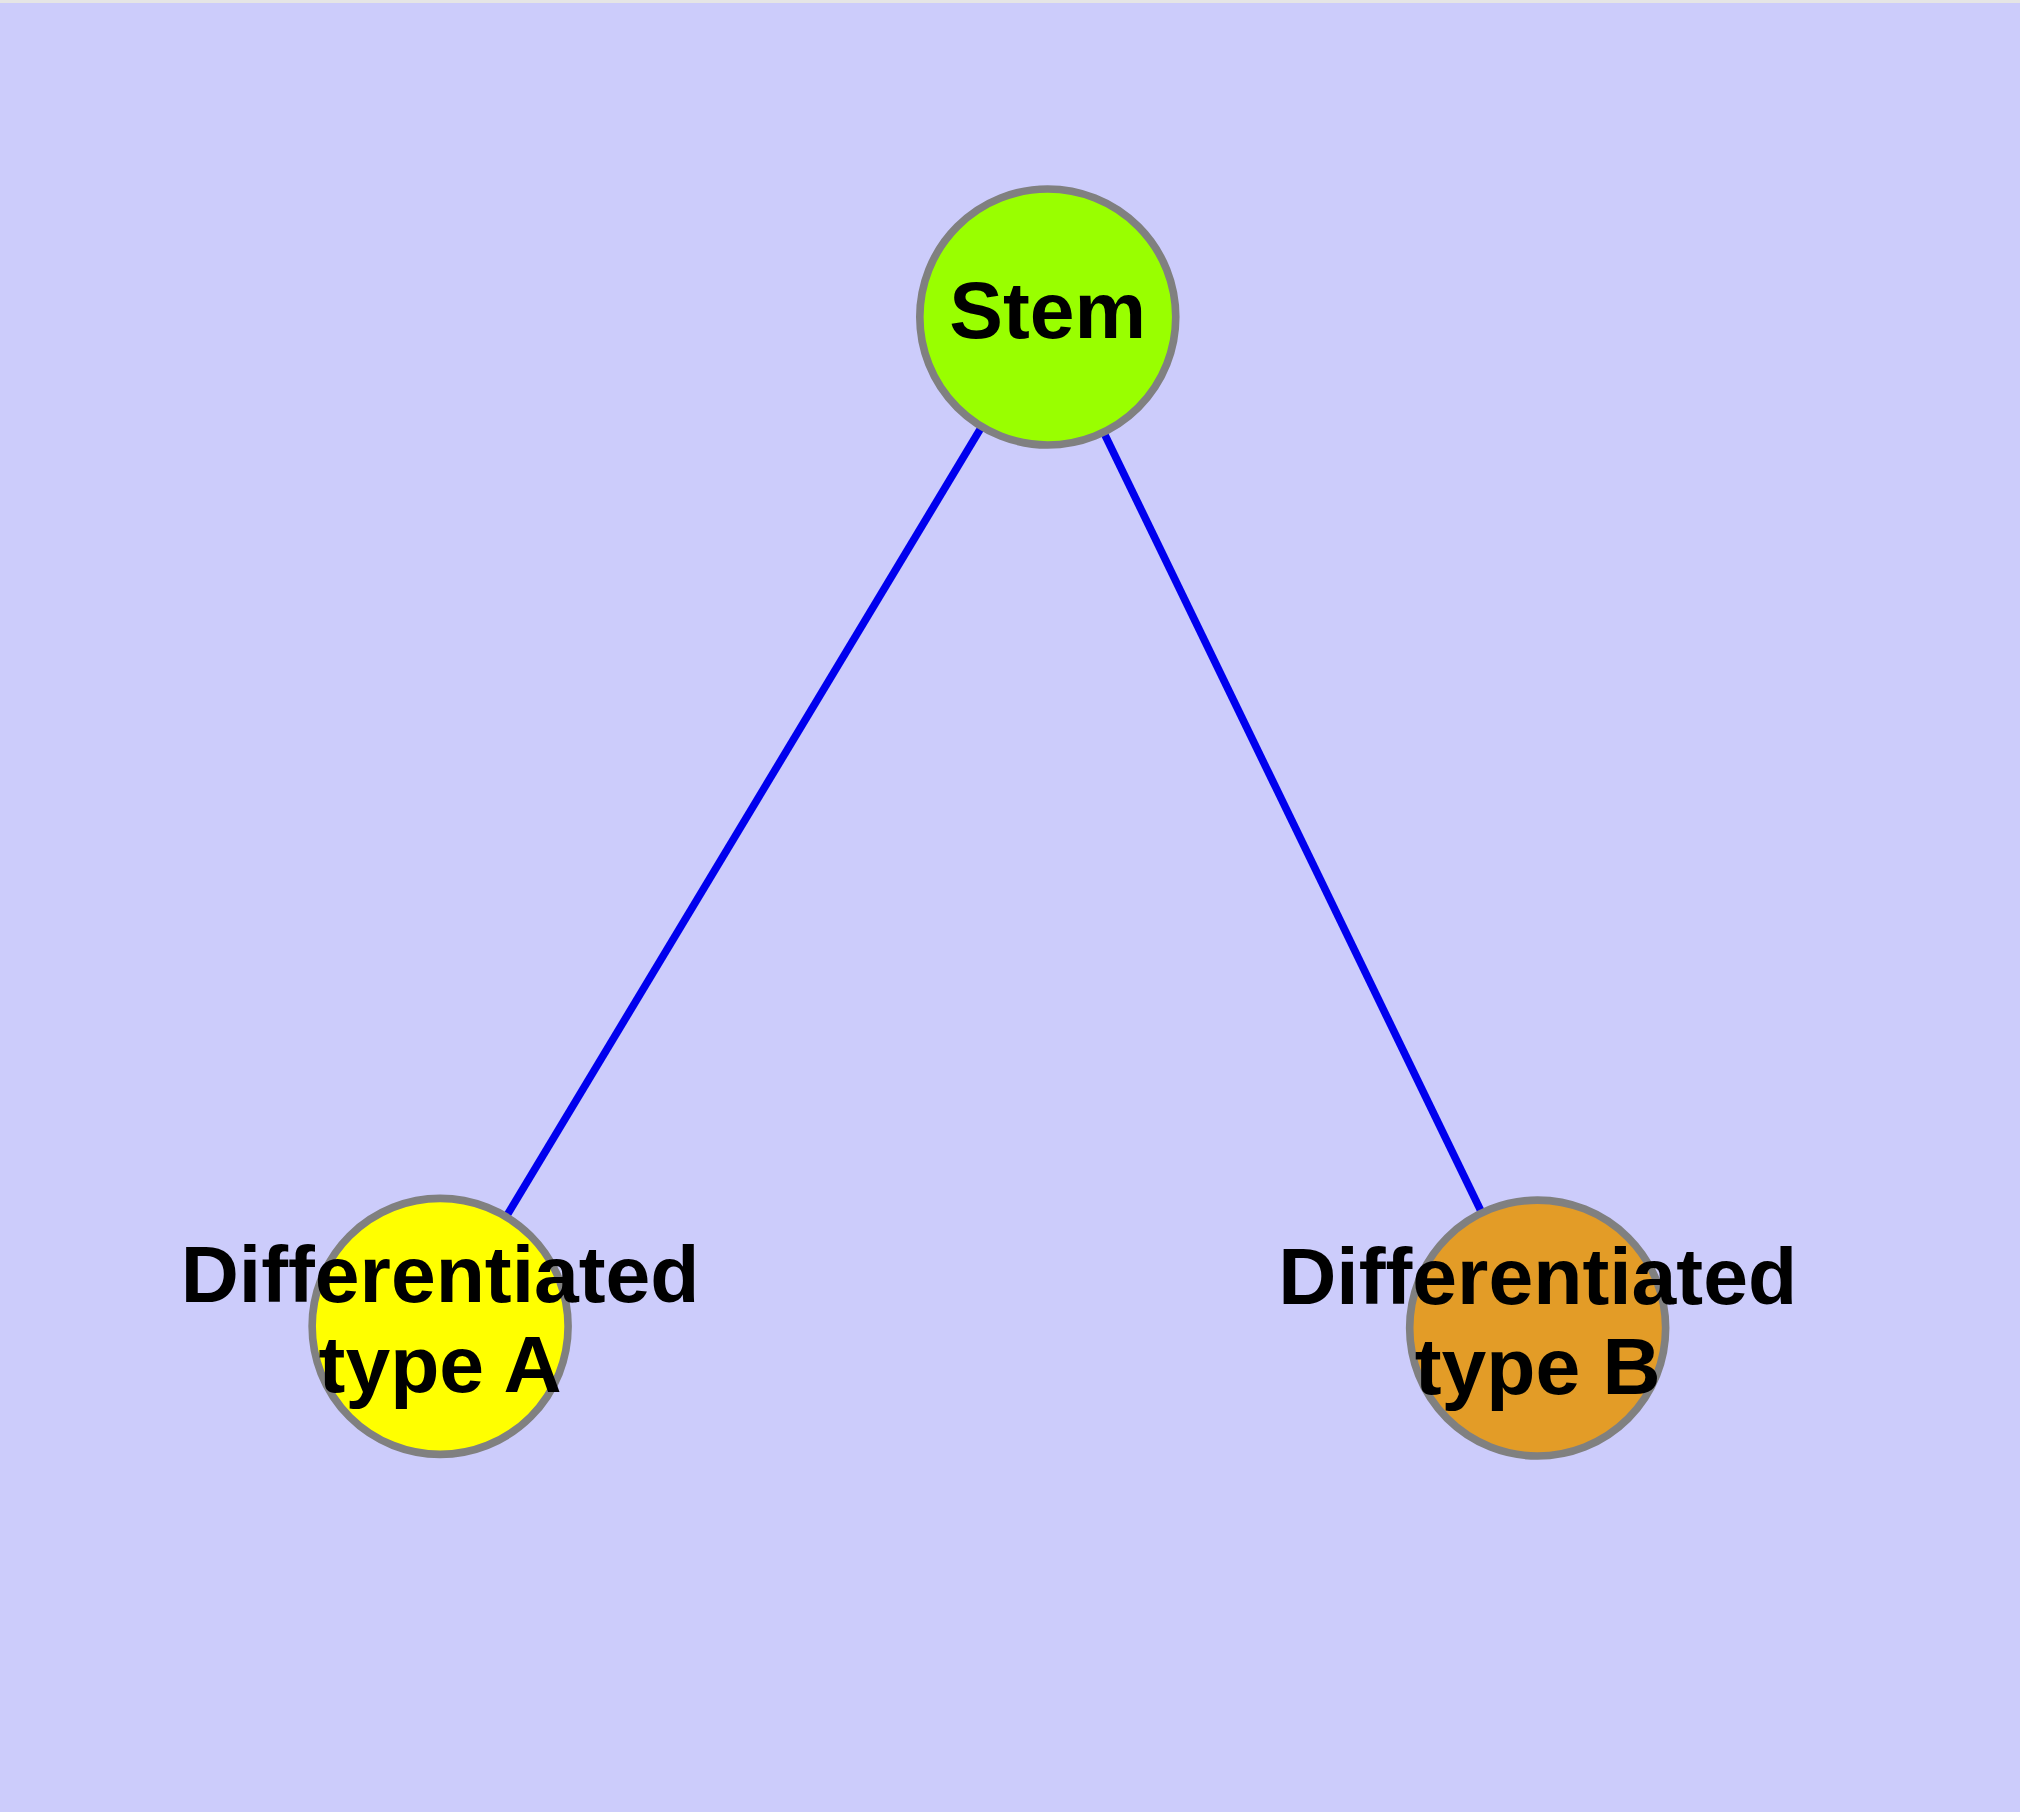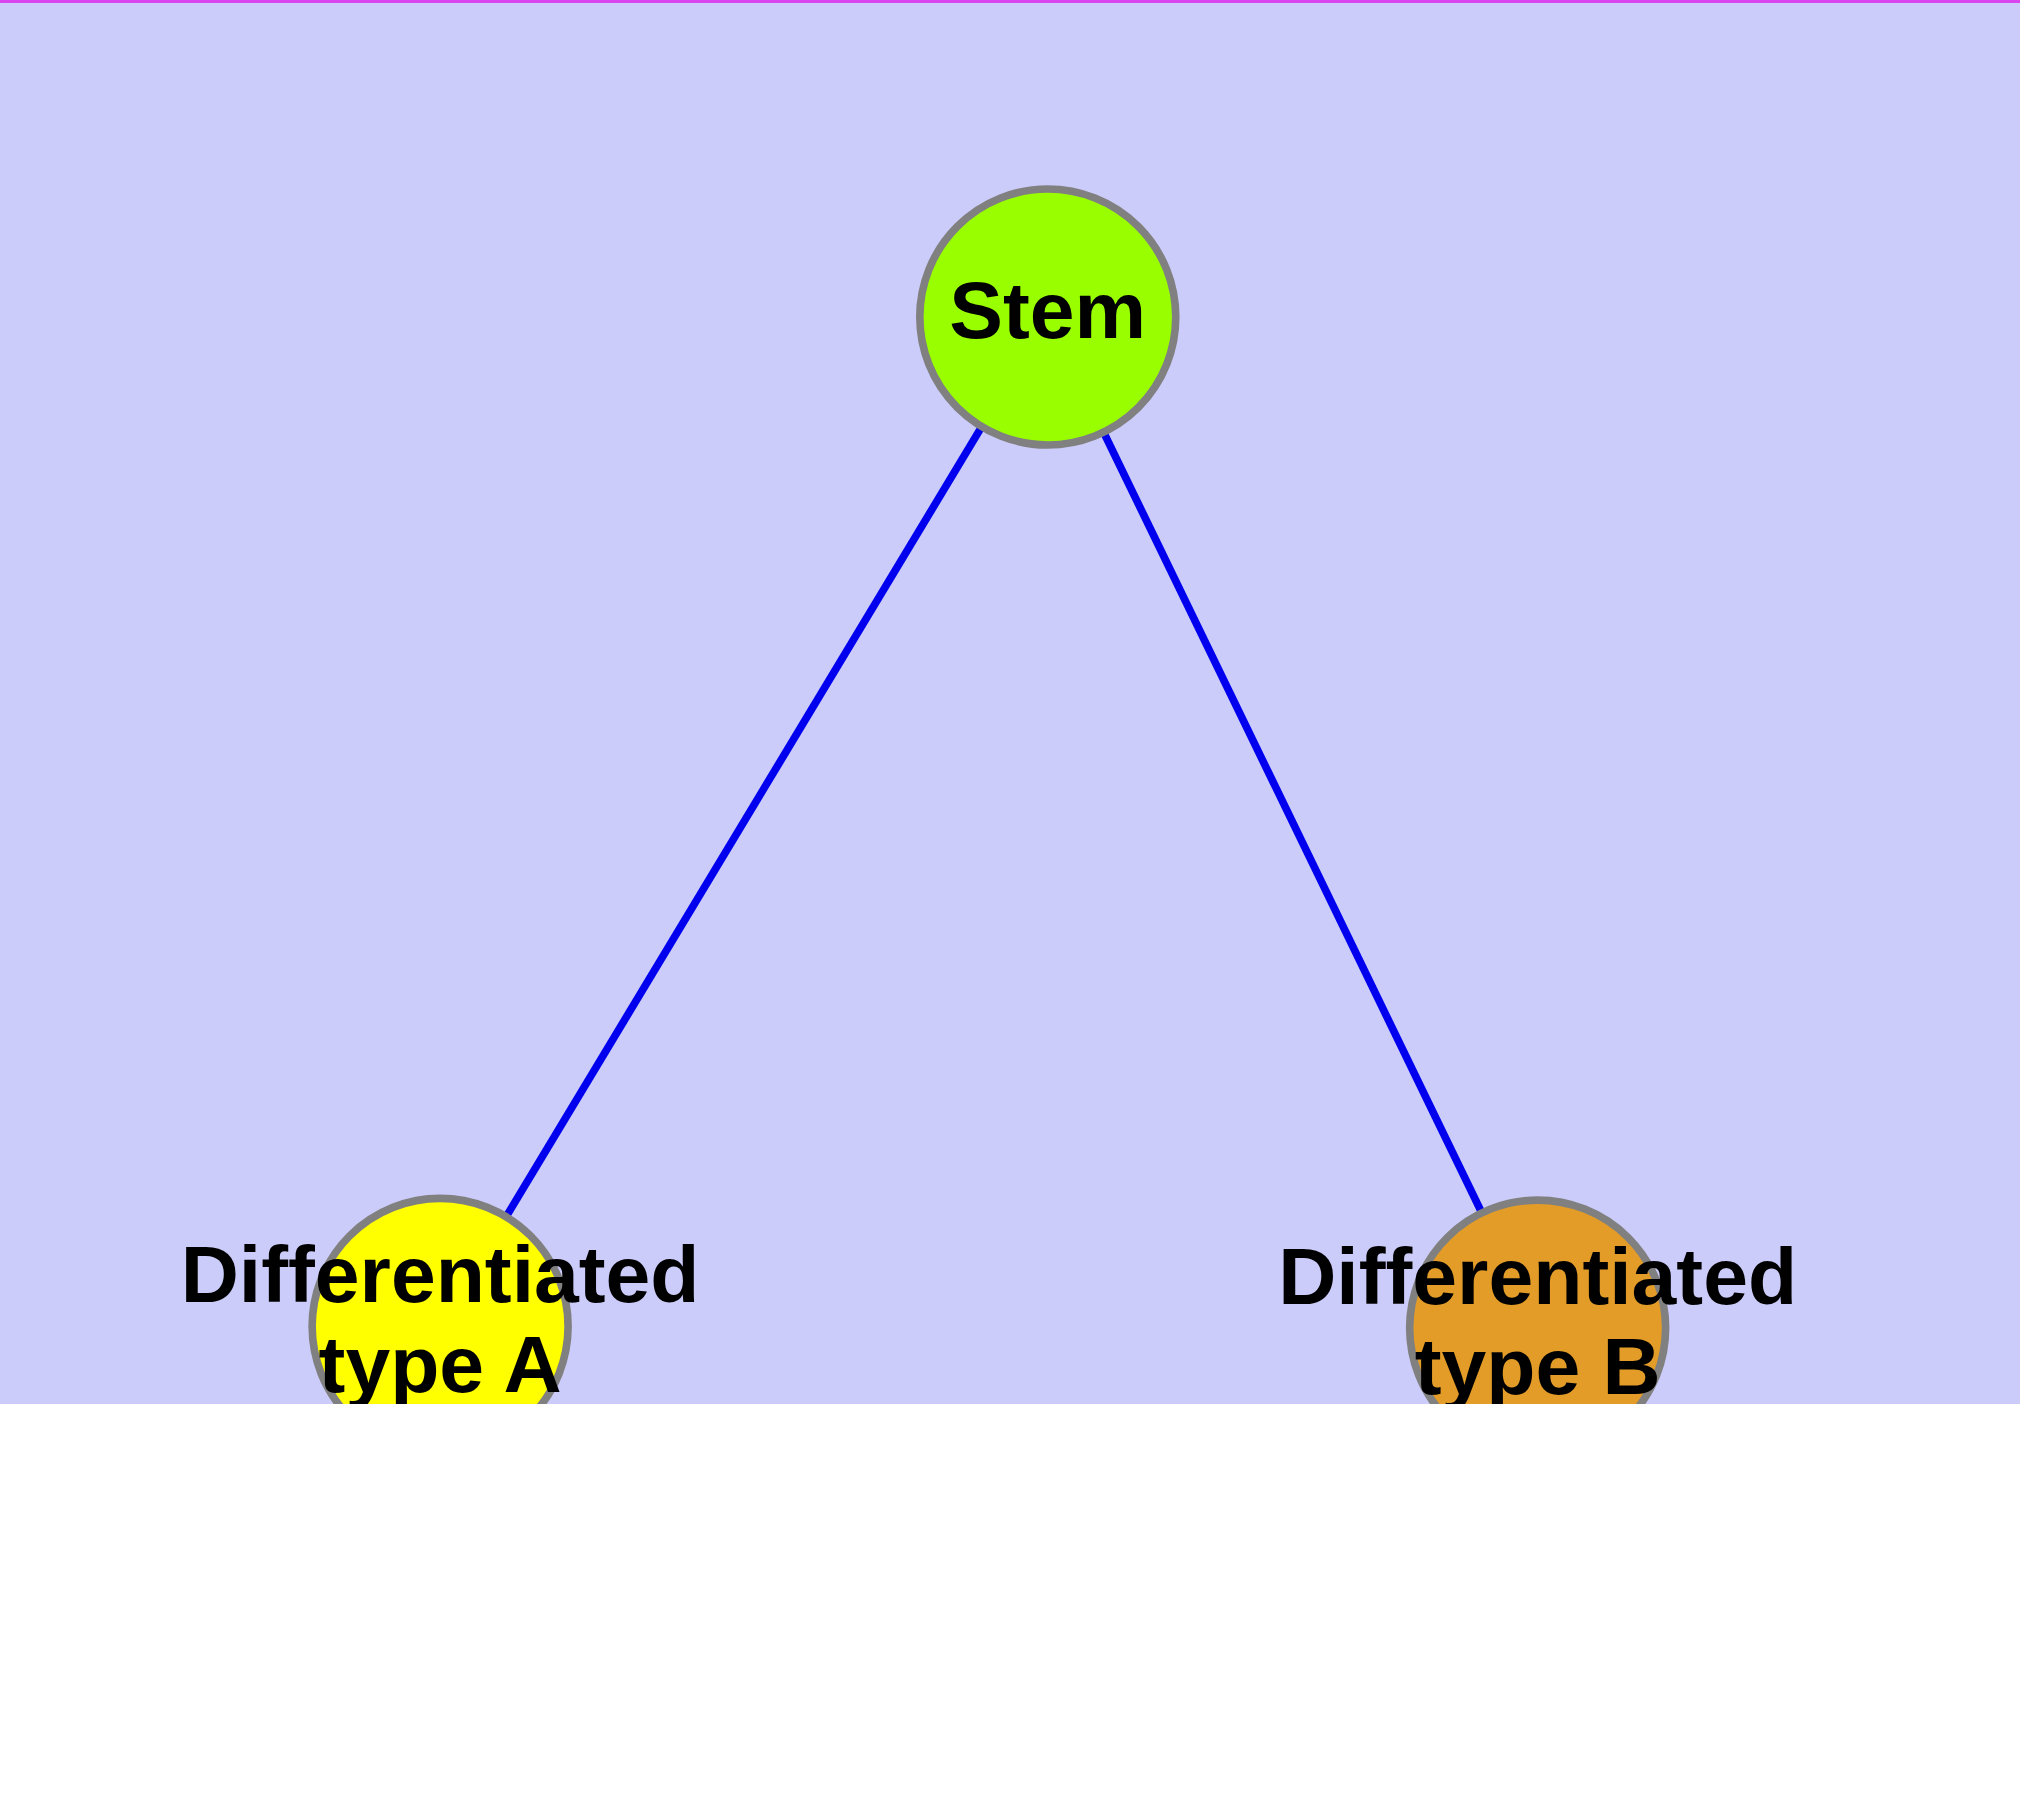--- a/index.html
+++ b/index.html
@@ -4,22 +4,22 @@
 <title>Cell Differentiation Network Diagram</title>
 <style>
   html, body {
     margin: 0;
     padding: 0;
     background: #ffffff;
   }
   #canvas {
     position: relative;
     width: 2021px;
-    height: 1404px;
-    background: #d946ef;
+    height: 1812px;
+    background: #e5e5e5;
     overflow: hidden;
     font-family: "Liberation Sans", "DejaVu Sans", sans-serif;
   }
   #plot-background {
     position: absolute;
     left: 0;
     top: 3.4px;
     width: 2021px;
     height: 1809px;
     background: #ccccfb;

